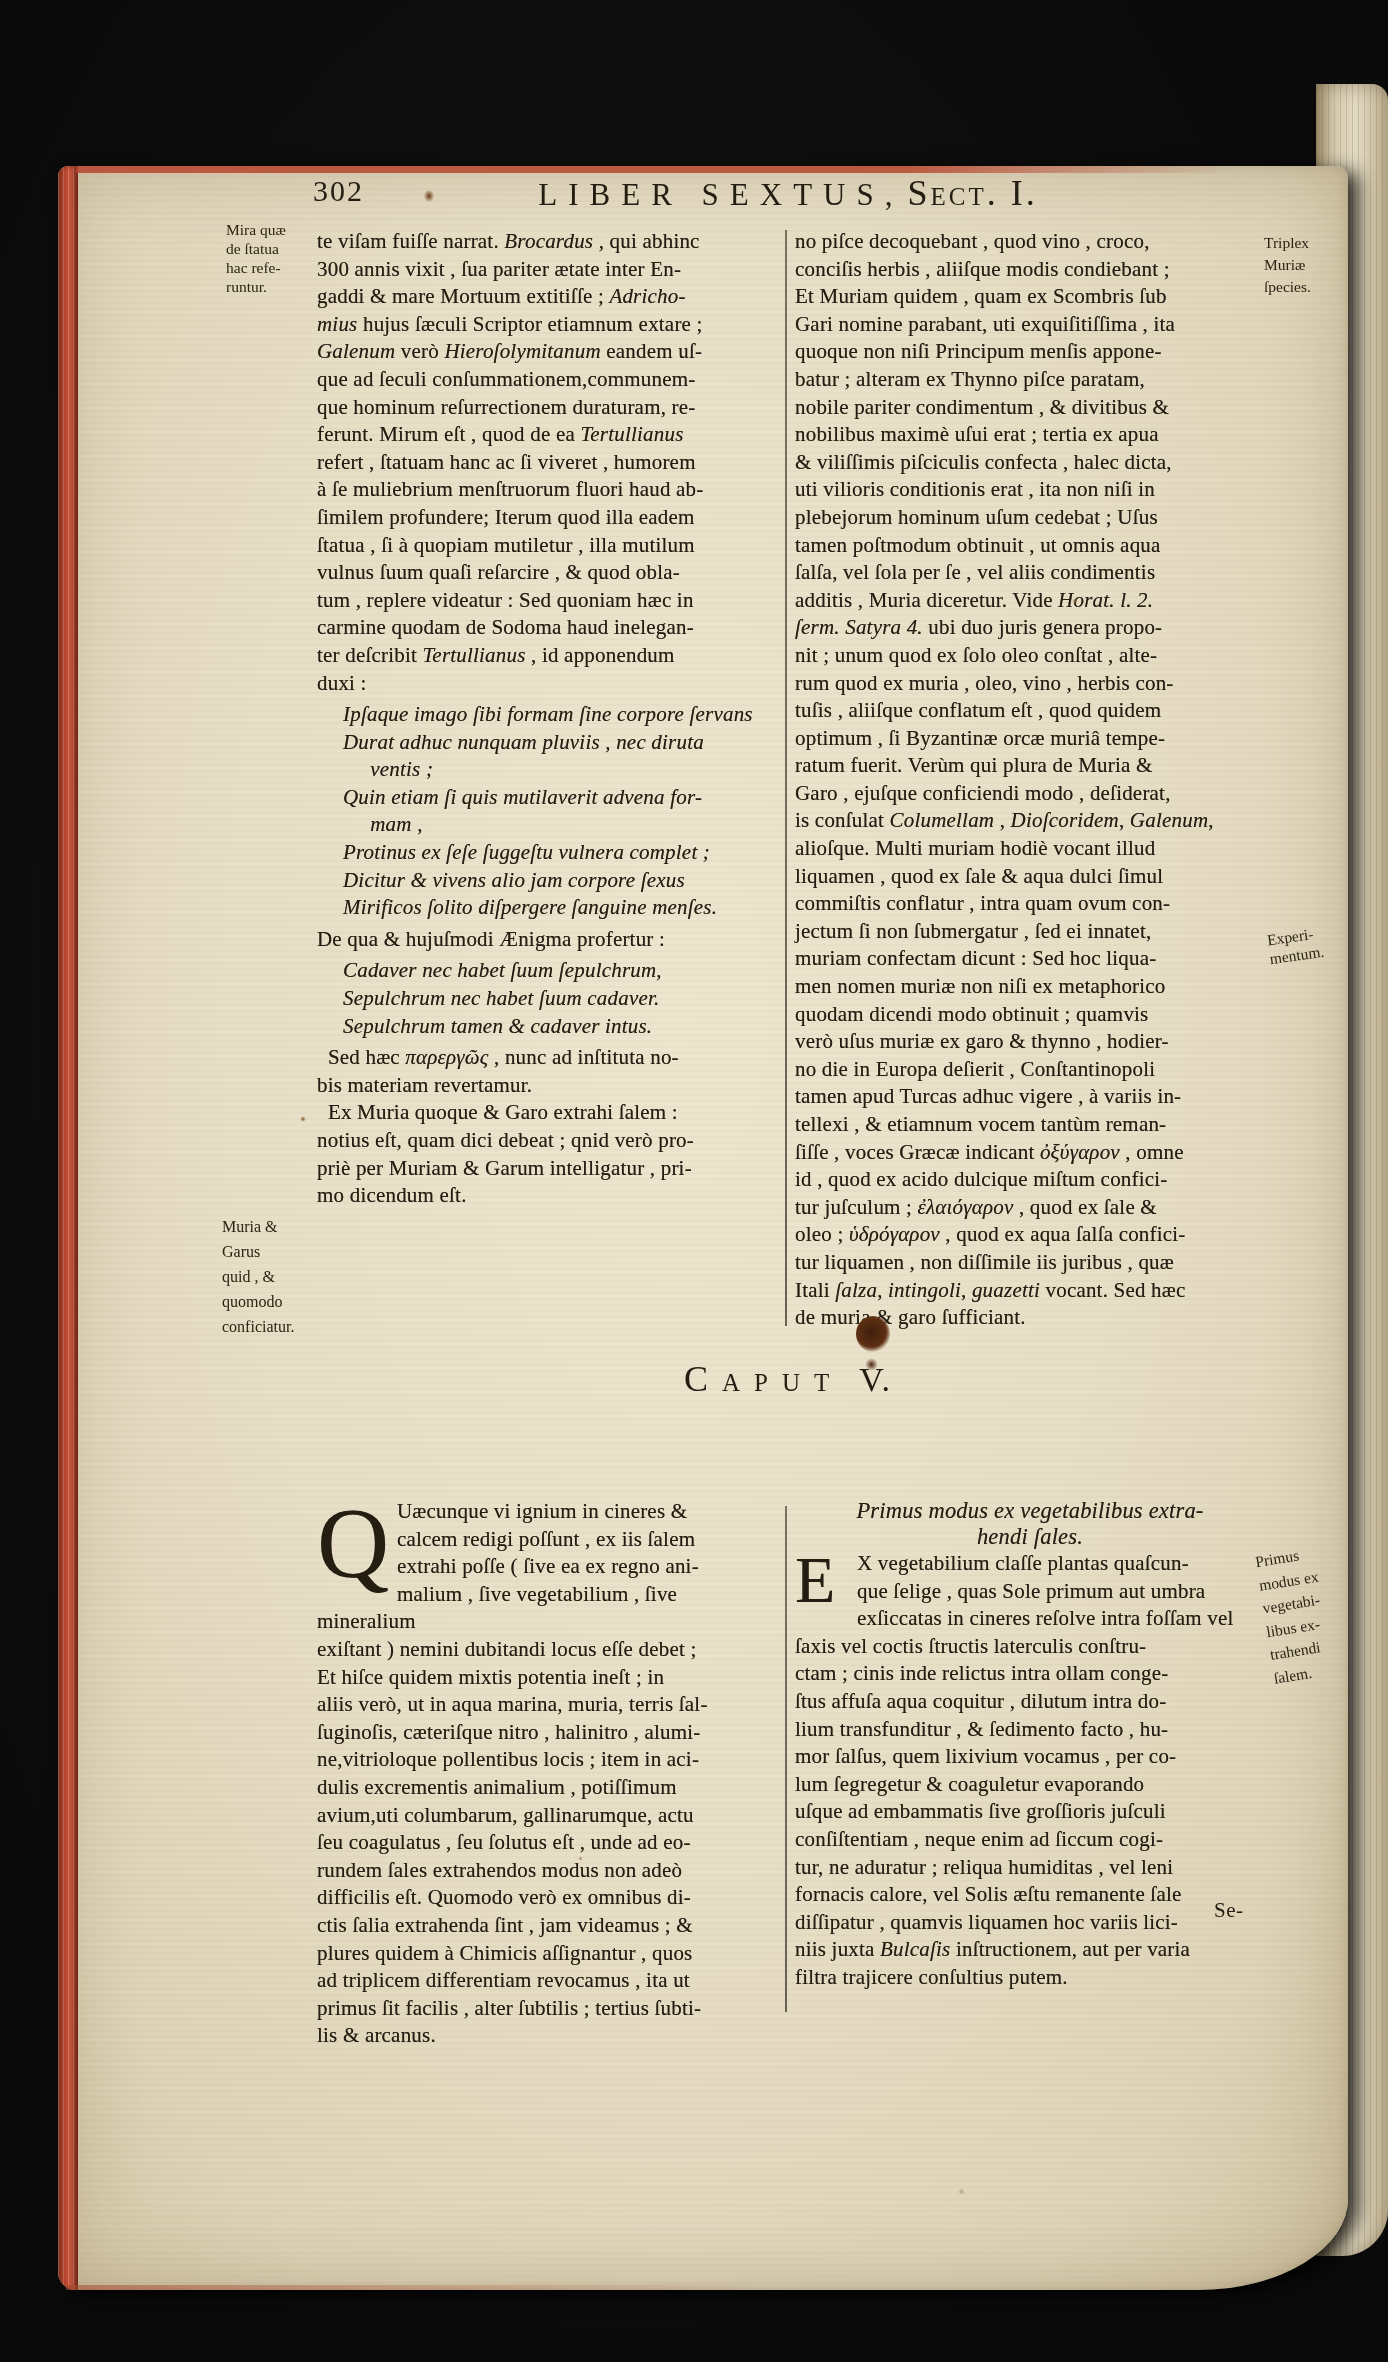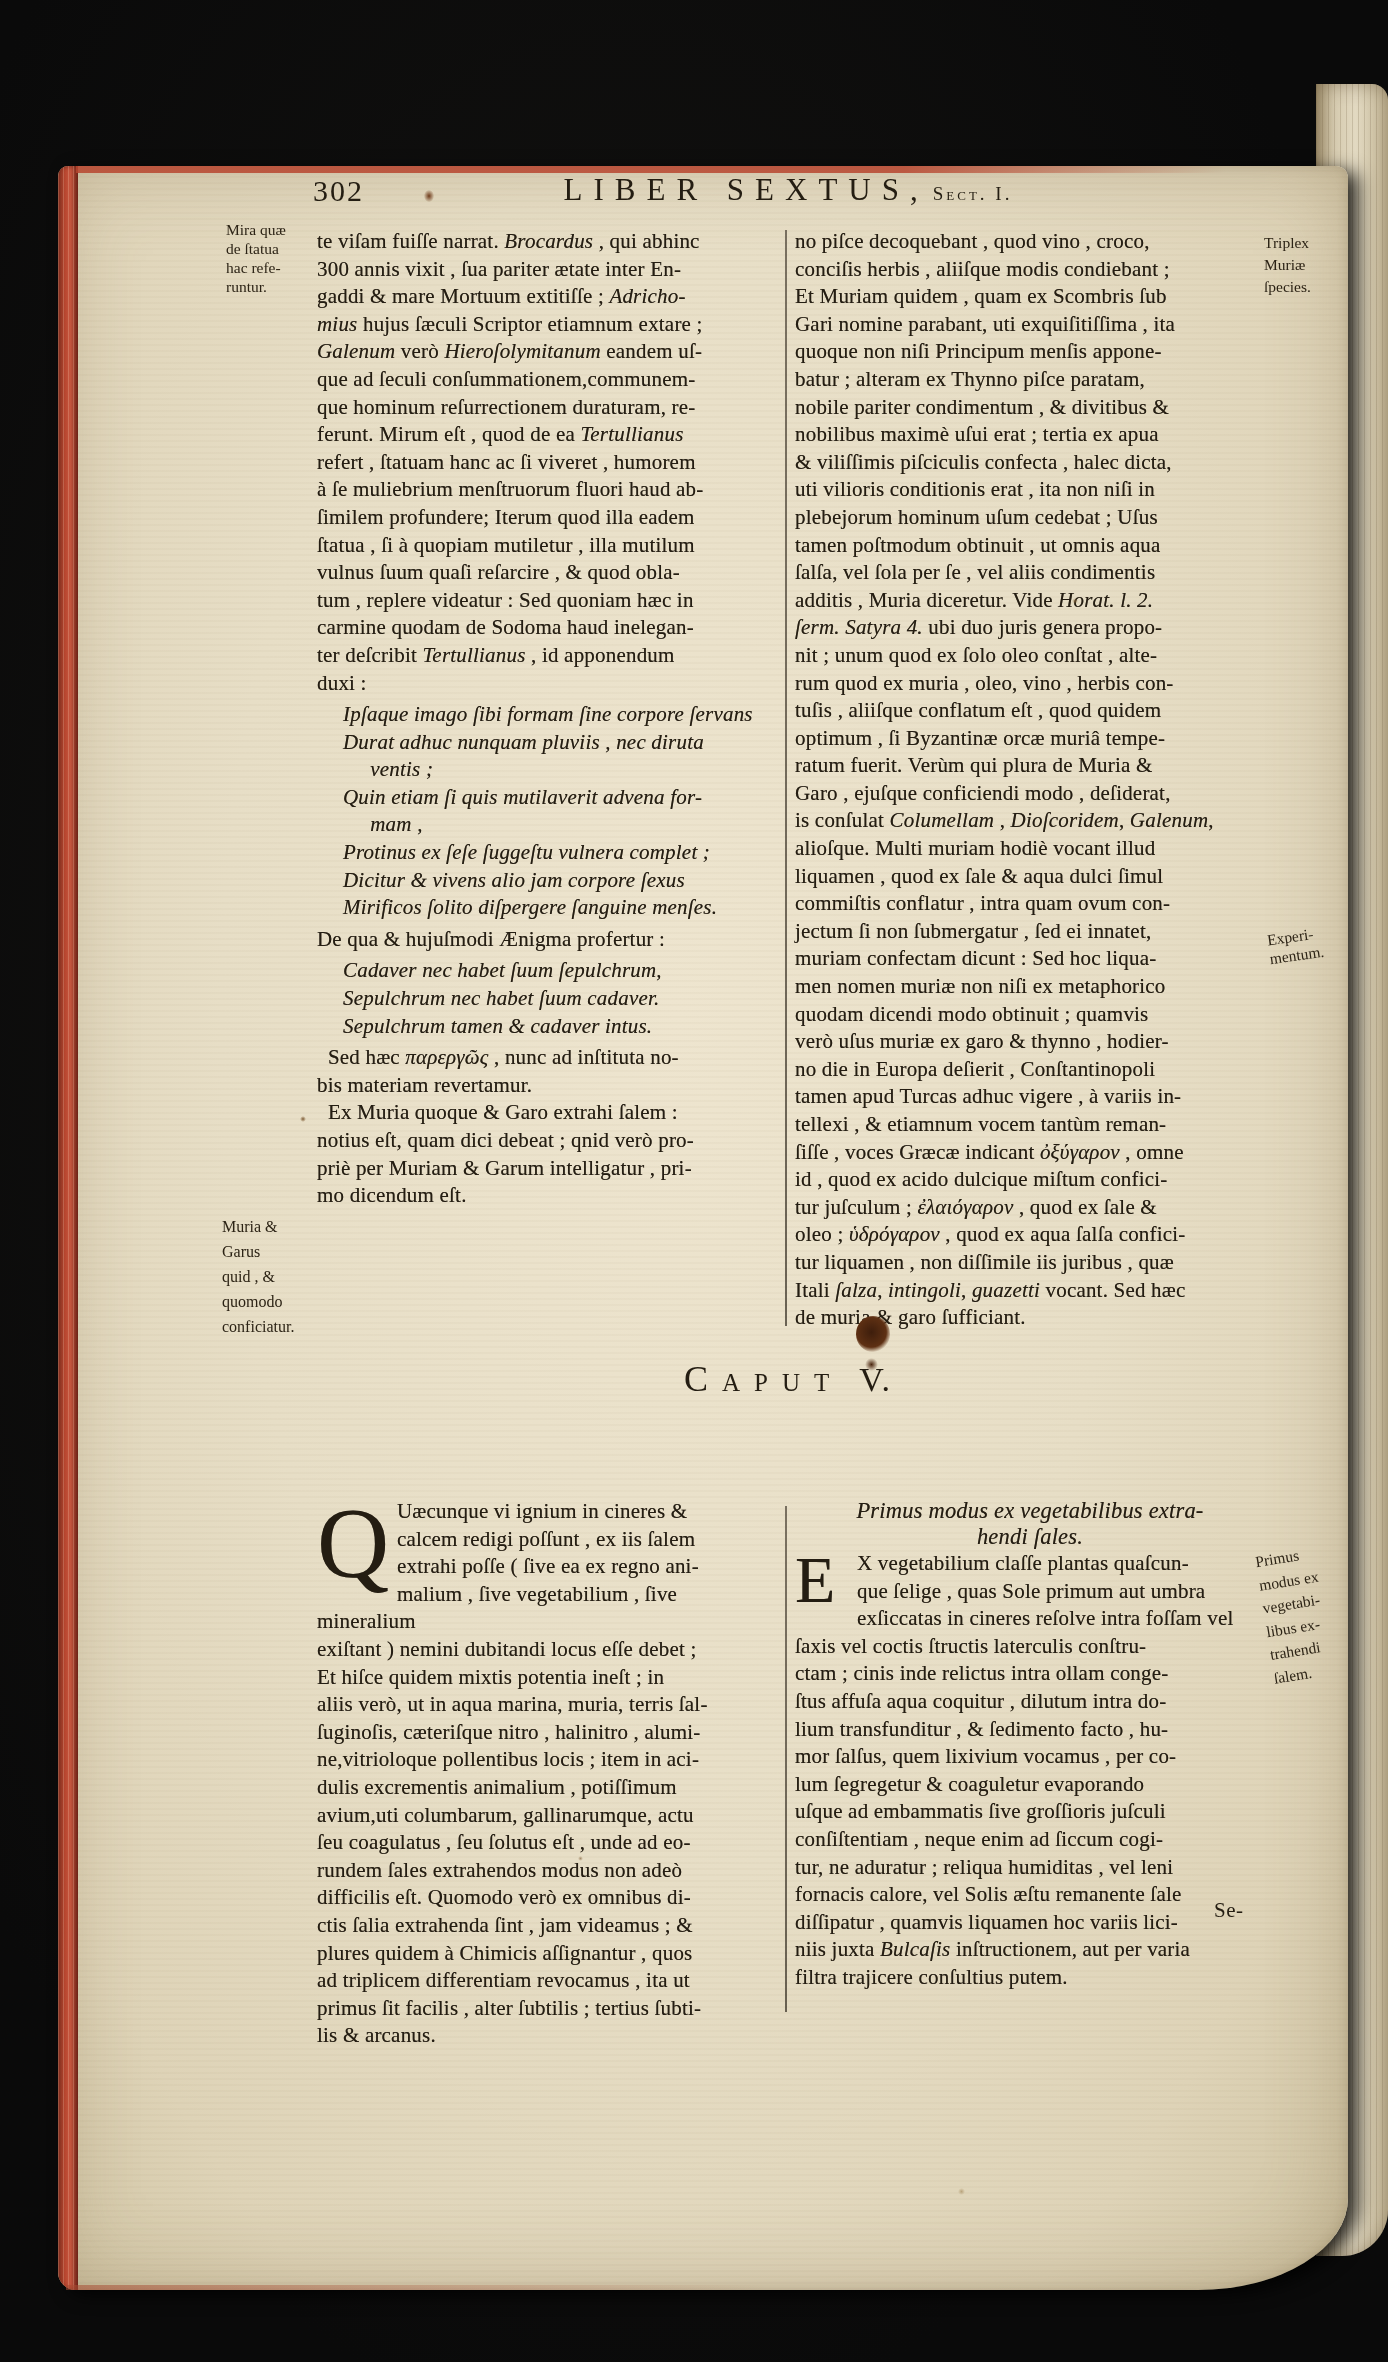--- a/index.html
+++ b/index.html
@@ -39,21 +39,21 @@
   .red-top{position:absolute;left:18px;top:0;width:1150px;height:7px;opacity:.85;
     background:linear-gradient(90deg,#b8462f 0 72%,rgba(184,70,47,0) 100%);border-radius:0 4px 0 0;}
   .red-bottom{position:absolute;left:8px;bottom:0;width:700px;height:5px;opacity:.55;
     background:linear-gradient(90deg,#a84a32,rgba(168,74,50,0));}
 
   .content{position:absolute;inset:0;color:#241d12;}
 
   .pagenum{position:absolute;left:255px;top:8px;font-size:30px;letter-spacing:2px;}
   .running-title{position:absolute;left:330px;top:6px;width:800px;text-align:center;white-space:nowrap;}
   .running-title .book{font-size:31px;letter-spacing:11px;}
-  .running-title .sect{font-size:19px;letter-spacing:3px;font-variant:small-caps;}
+  .running-title .sect{font-size:36px;letter-spacing:3px;font-variant:small-caps;}
 
   .mnote{position:absolute;font-size:15.5px;line-height:19px;white-space:pre-line;color:#2c2315;}
   .mnote-statua{left:168px;top:54px;width:100px;}
   .mnote-muria{left:164px;top:1048px;width:100px;line-height:25px;font-size:16px;}
   .mnote-triplex{left:1206px;top:66px;width:92px;line-height:22px;}
   .mnote-exper{left:1210px;top:758px;width:92px;transform:rotate(-8deg);}
   .mnote-primus{left:1206px;top:1376px;width:96px;line-height:23.5px;transform:rotate(-9deg);}
 
   .col{position:absolute;font-size:21px;line-height:27.6px;letter-spacing:.2px;
     text-shadow:0 0 .6px rgba(36,29,18,.6);}

